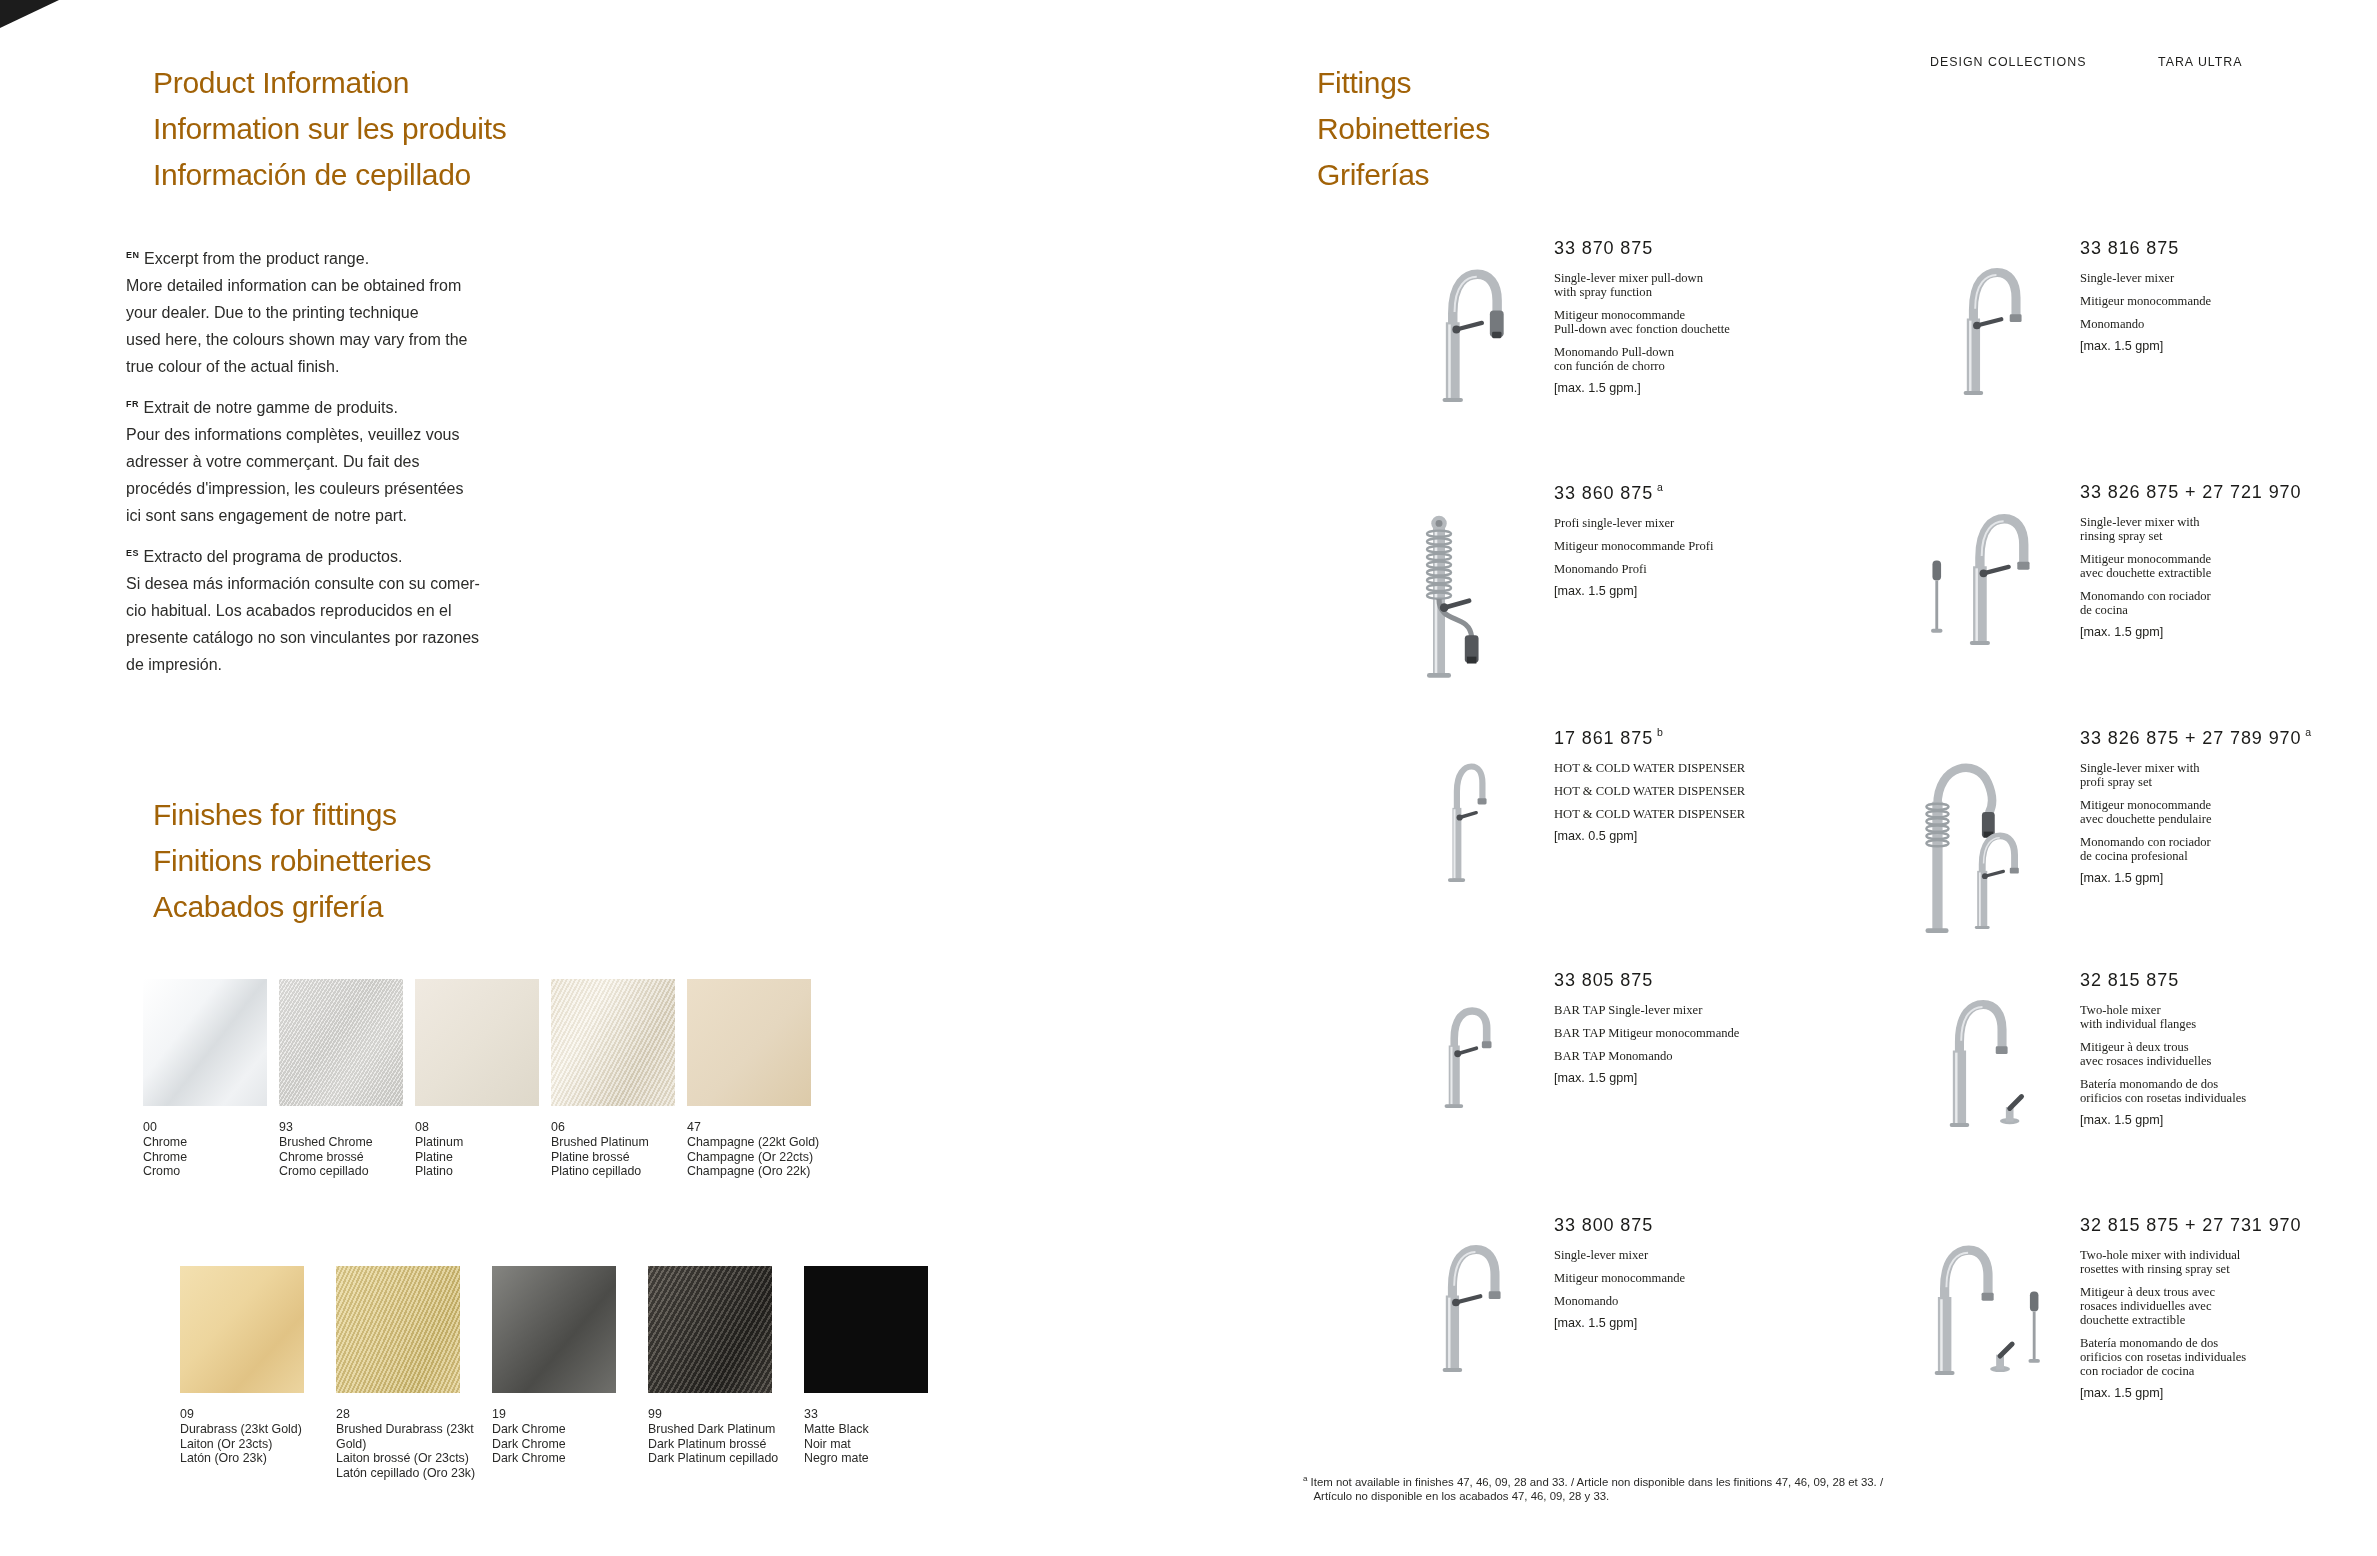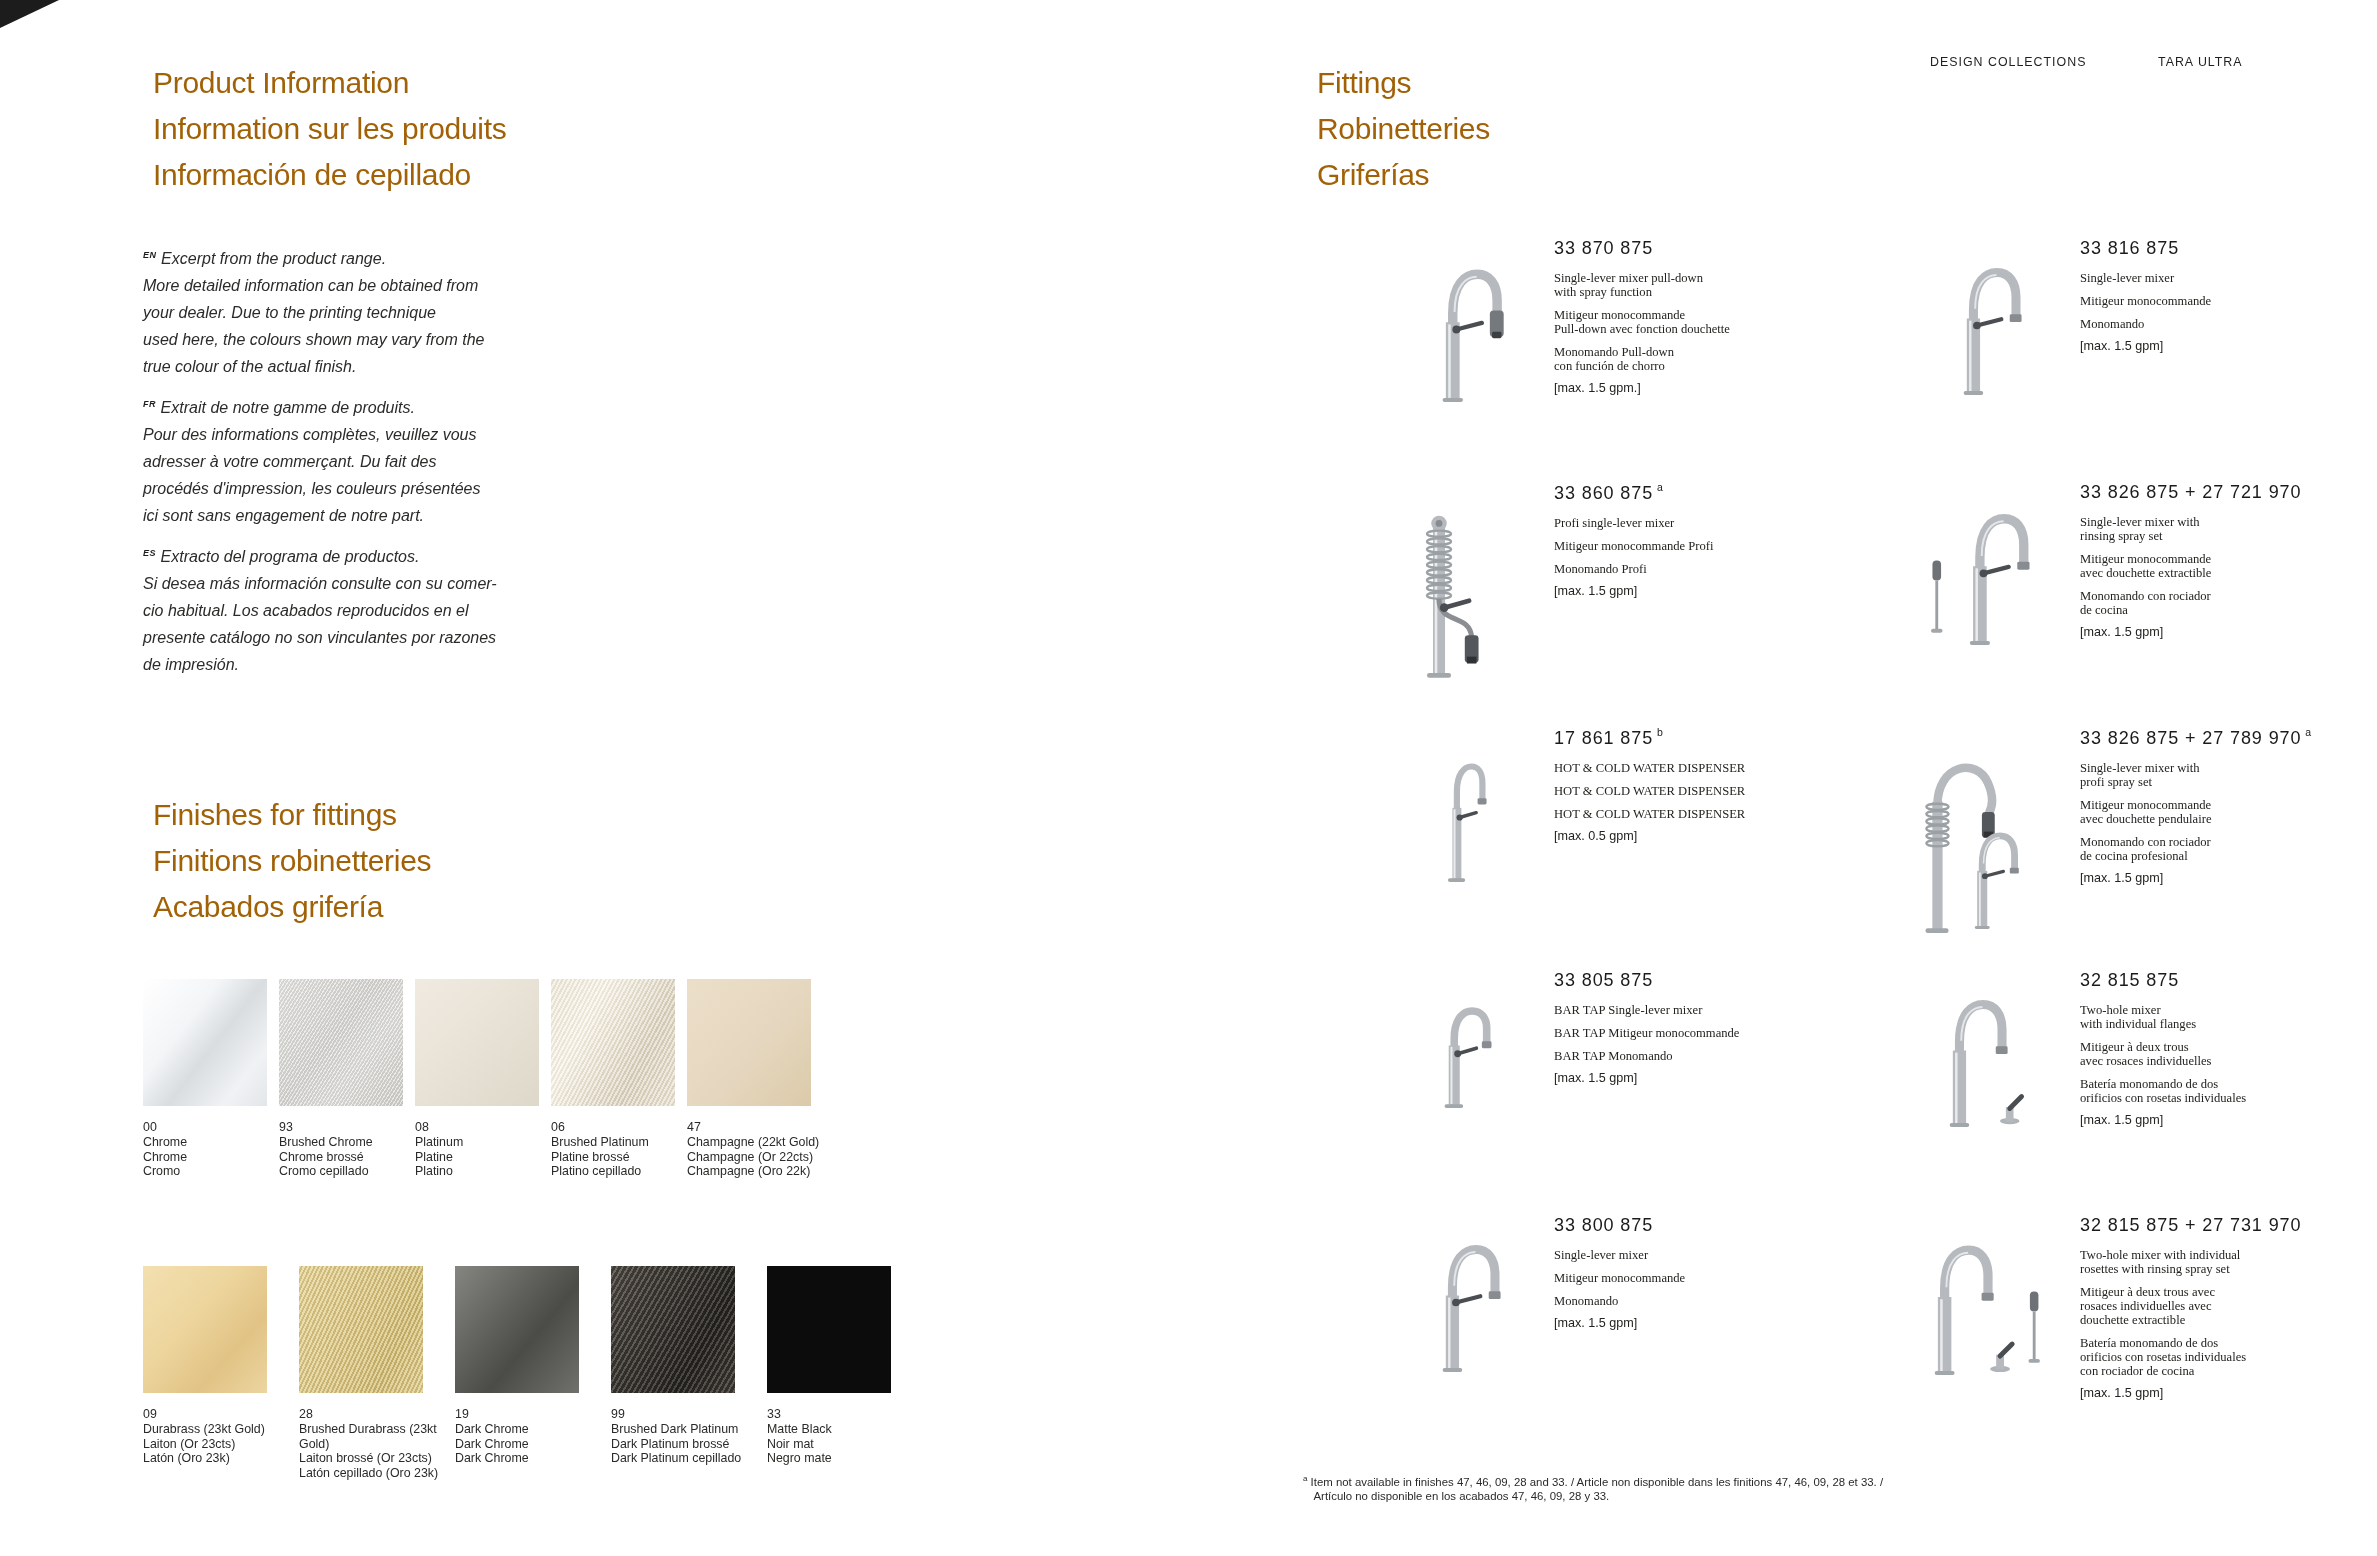--- a/index.html
+++ b/index.html
@@ -14,29 +14,29 @@
   }
   .heading{font-size:30px;line-height:46px;font-weight:300;letter-spacing:-0.3px;color:#a16207;margin:12px;}
   #left-title{position:absolute;left:141px;top:48px;}
   #right-title{position:absolute;left:1305px;top:48px;}
   #collections-label,#series-label{
     position:absolute;top:55px;font-size:12.4px;letter-spacing:1px;color:#1f1f1d;font-weight:400;
   }
   #collections-label{left:1930px;}
   #series-label{left:2158px;}
 
-  #intro{position:absolute;left:143px;top:242px;width:495px;font-style:italic;}
+  #intro{position:absolute;left:126px;top:242px;width:495px;}
   .intro-p{font-size:16px;line-height:27px;color:#2b2b29;margin:0 0 10.5px 0;}
   .pre{white-space:pre-line;}
   .lang-sup{font-size:9px;font-weight:bold;letter-spacing:0.4px;vertical-align:super;margin-right:4.8px;color:#1d1d1b;}
 
   #finishes-title{position:absolute;left:141px;top:780px;}
   .swatch-row{position:absolute;left:143px;display:flex;gap:32px;}
   #finishes-row1{top:979px;gap:12px;}
-  #finishes-row2{top:1266px;}
+  #finishes-row2{top:1266px;margin-left:37px;}
   .swatch-col{width:124px;flex:0 0 124px;}
   .swatch{width:124px;height:127px;}
   .swatch-label{margin-top:14.3px;width:158px;font-size:12.4px;line-height:14.7px;color:#2a2a28;}
 
   .sw-chrome{background:linear-gradient(128deg,#ffffff 0%,#f3f5f7 35%,#d9dde0 55%,#f0f2f4 80%,#e3e6e9 100%);}
   .sw-brushed-chrome{background:
     repeating-linear-gradient(122deg,rgba(255,255,255,0.5) 0 1px,rgba(118,120,122,0.12) 1px 2.9px),
     linear-gradient(128deg,#e4e3e0 0%,#d6d5d1 45%,#e0dfdb 65%,#cfcec9 100%);}
   .sw-platinum{background:linear-gradient(135deg,#f0eae1 0%,#e8e2d6 50%,#ded8ca 100%);}
   .sw-brushed-platinum{background:

